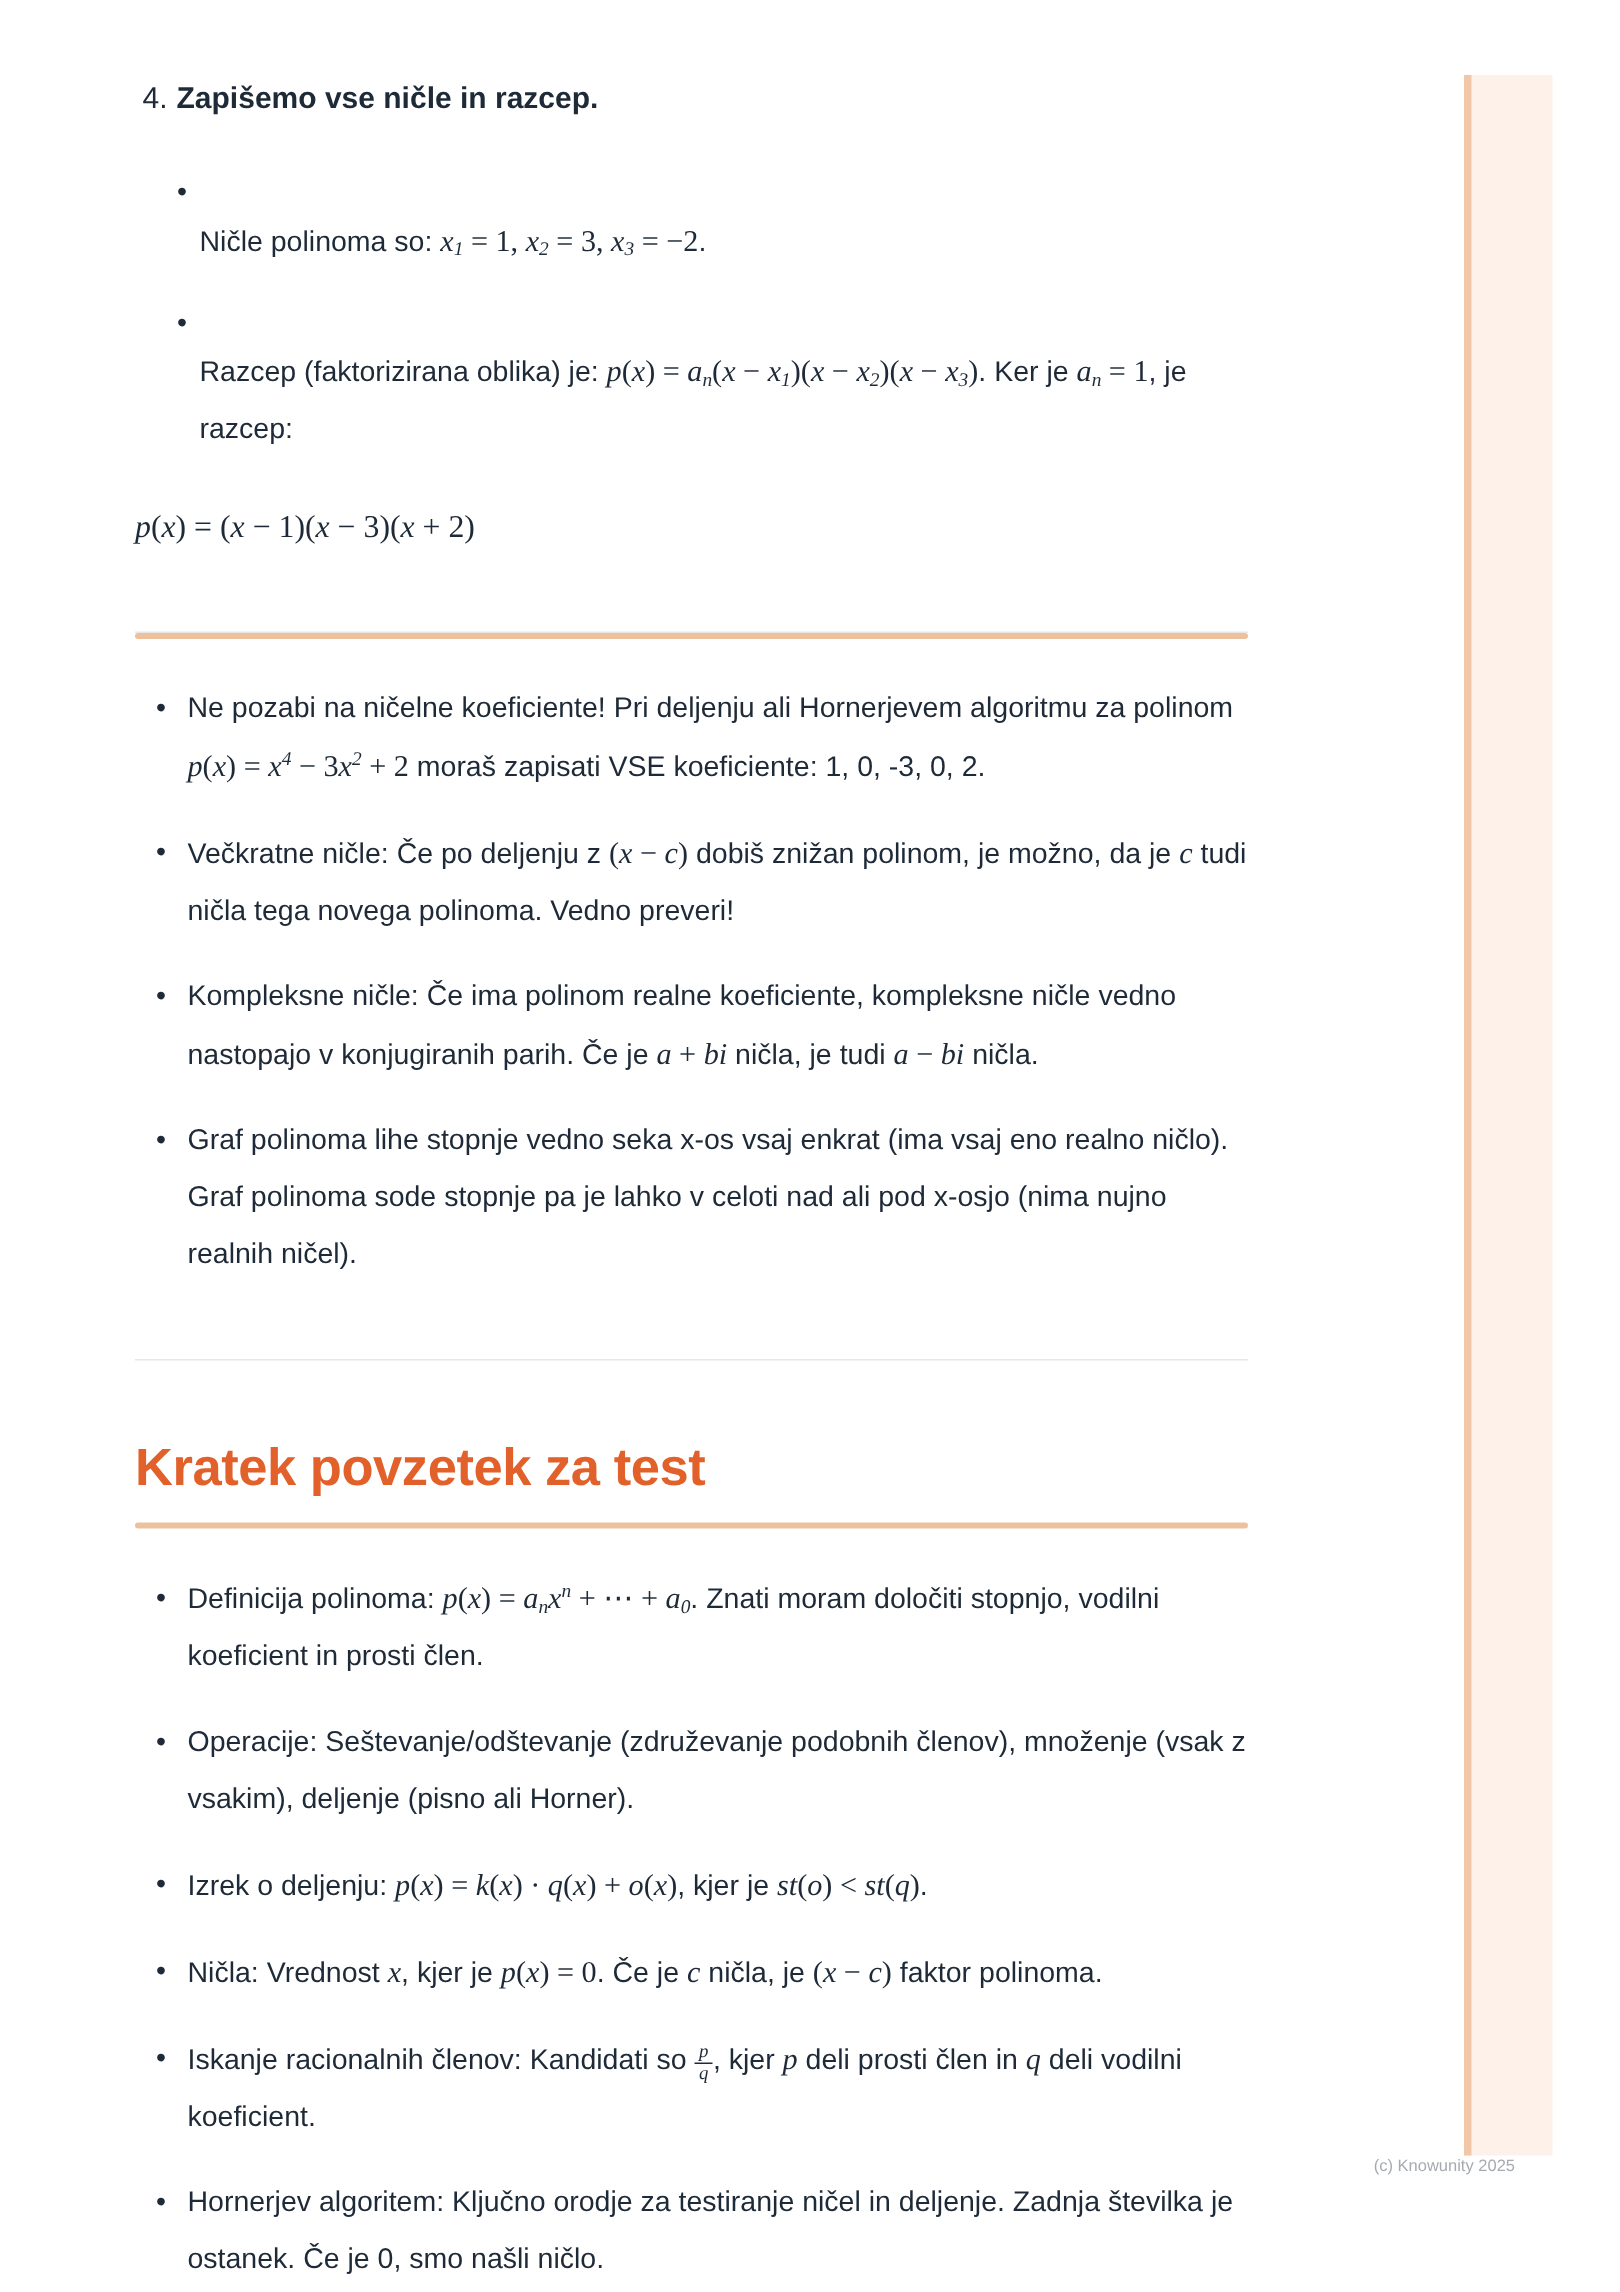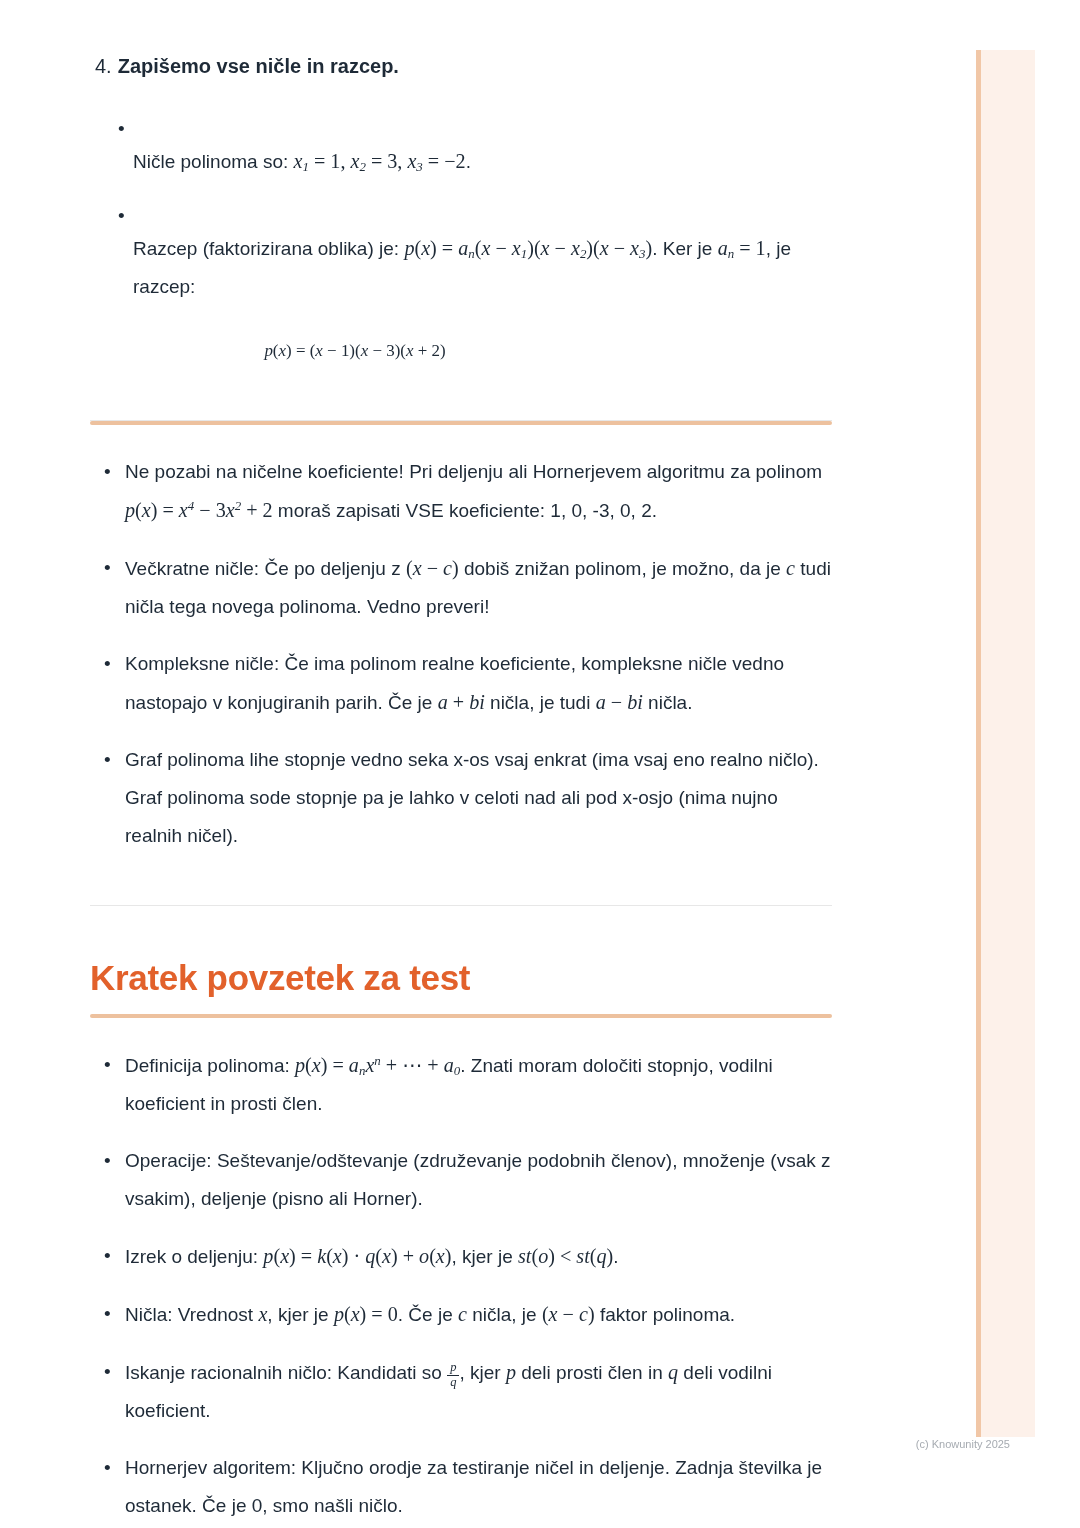--- a/index.html
+++ b/index.html
@@ -20,21 +20,21 @@
   .content{position:absolute;left:90px;top:0;width:742px;}
   
   .step-title{margin-top:52px;padding-left:5px;font-size:20px;line-height:28px;}
   .step-title .num{font-weight:400;margin-right:6px;}
   .step-title strong{font-weight:700;}
   ul{list-style:none;margin:0;padding:0;}
   .step-bullets{margin-top:30px;}
   .step-bullets li{display:flex;margin-bottom:16px;}
   .step-bullets .marker{flex:0 0 auto;width:15px;margin-left:28px;font-size:19px;line-height:38px;}
   .step-bullets .txt{flex:1;font-size:19px;line-height:38px;margin-top:32px;}
-  .equation{width:530px;text-align:center;margin-top:26px;font-size:16px;line-height:38px;}
+  .equation{width:530px;margin-top:26px;font-size:20px;line-height:38px;}
   
   .divider{height:1px;background:var(--divider,#e7e7e7);margin-top:50px;}
   .section-heading{
     margin:52px 0 16px;color:var(--accent,#e2612b);
     font-size:35px;line-height:40px;font-weight:700;letter-spacing:-0.3px;
   }
   .heading-bar{height:4px;border-radius:2px;background:var(--accent-light,#edc19e);margin-bottom:28px;}
   .section-bullets li{display:flex;margin-bottom:19px;}
   .section-bullets .marker{flex:0 0 auto;width:14px;margin-left:14px;font-size:19px;line-height:38px;}
   .section-bullets .txt{flex:1;margin-left:7px;font-size:19px;line-height:38px;}
@@ -117,21 +117,21 @@
       <li>
         <span class="marker">•</span>
         <span class="txt"><strong>Izrek o deljenju:</strong> <span class="mi">p</span><span class="mr">(</span><span class="mi">x</span><span class="mr">) = </span><span class="mi">k</span><span class="mr">(</span><span class="mi">x</span><span class="mr">) · </span><span class="mi">q</span><span class="mr">(</span><span class="mi">x</span><span class="mr">) + </span><span class="mi">o</span><span class="mr">(</span><span class="mi">x</span><span class="mr">)</span>, kjer je <span class="mi">st</span><span class="mr">(</span><span class="mi">o</span><span class="mr">) &lt; </span><span class="mi">st</span><span class="mr">(</span><span class="mi">q</span><span class="mr">)</span>.</span>
       </li>
       <li>
         <span class="marker">•</span>
         <span class="txt"><strong>Ničla:</strong> Vrednost <span class="mi">x</span>, kjer je <span class="mi">p</span><span class="mr">(</span><span class="mi">x</span><span class="mr">) = 0</span>. Če je <span class="mi">c</span> ničla, je <span class="mr">(</span><span class="mi">x</span><span class="mr"> − </span><span class="mi">c</span><span class="mr">)</span> faktor polinoma.</span>
       </li>
       <li>
         <span class="marker">•</span>
-        <span class="txt"><strong>Iskanje racionalnih ničlo:</strong> Kandidati so <span class="frac"><span class="num">p</span><span class="den">q</span></span>, kjer <span class="mi">p</span> deli prosti člen in <span class="mi">q</span> deli vodilni koeficient.</span>
+        <span class="txt"><strong>Iskanje racionalnih členov:</strong> Kandidati so <span class="frac"><span class="num">p</span><span class="den">q</span></span>, kjer <span class="mi">p</span> deli prosti člen in <span class="mi">q</span> deli vodilni koeficient.</span>
       </li>
       <li>
         <span class="marker">•</span>
         <span class="txt"><strong>Hornerjev algoritem:</strong> Ključno orodje za testiranje ničel in deljenje. Zadnja številka je ostanek. Če je 0, smo našli ničlo.</span>
       </li>
 
     </ul>
   </div>
 
   <div class="footer">(c) Knowunity 2025</div>

